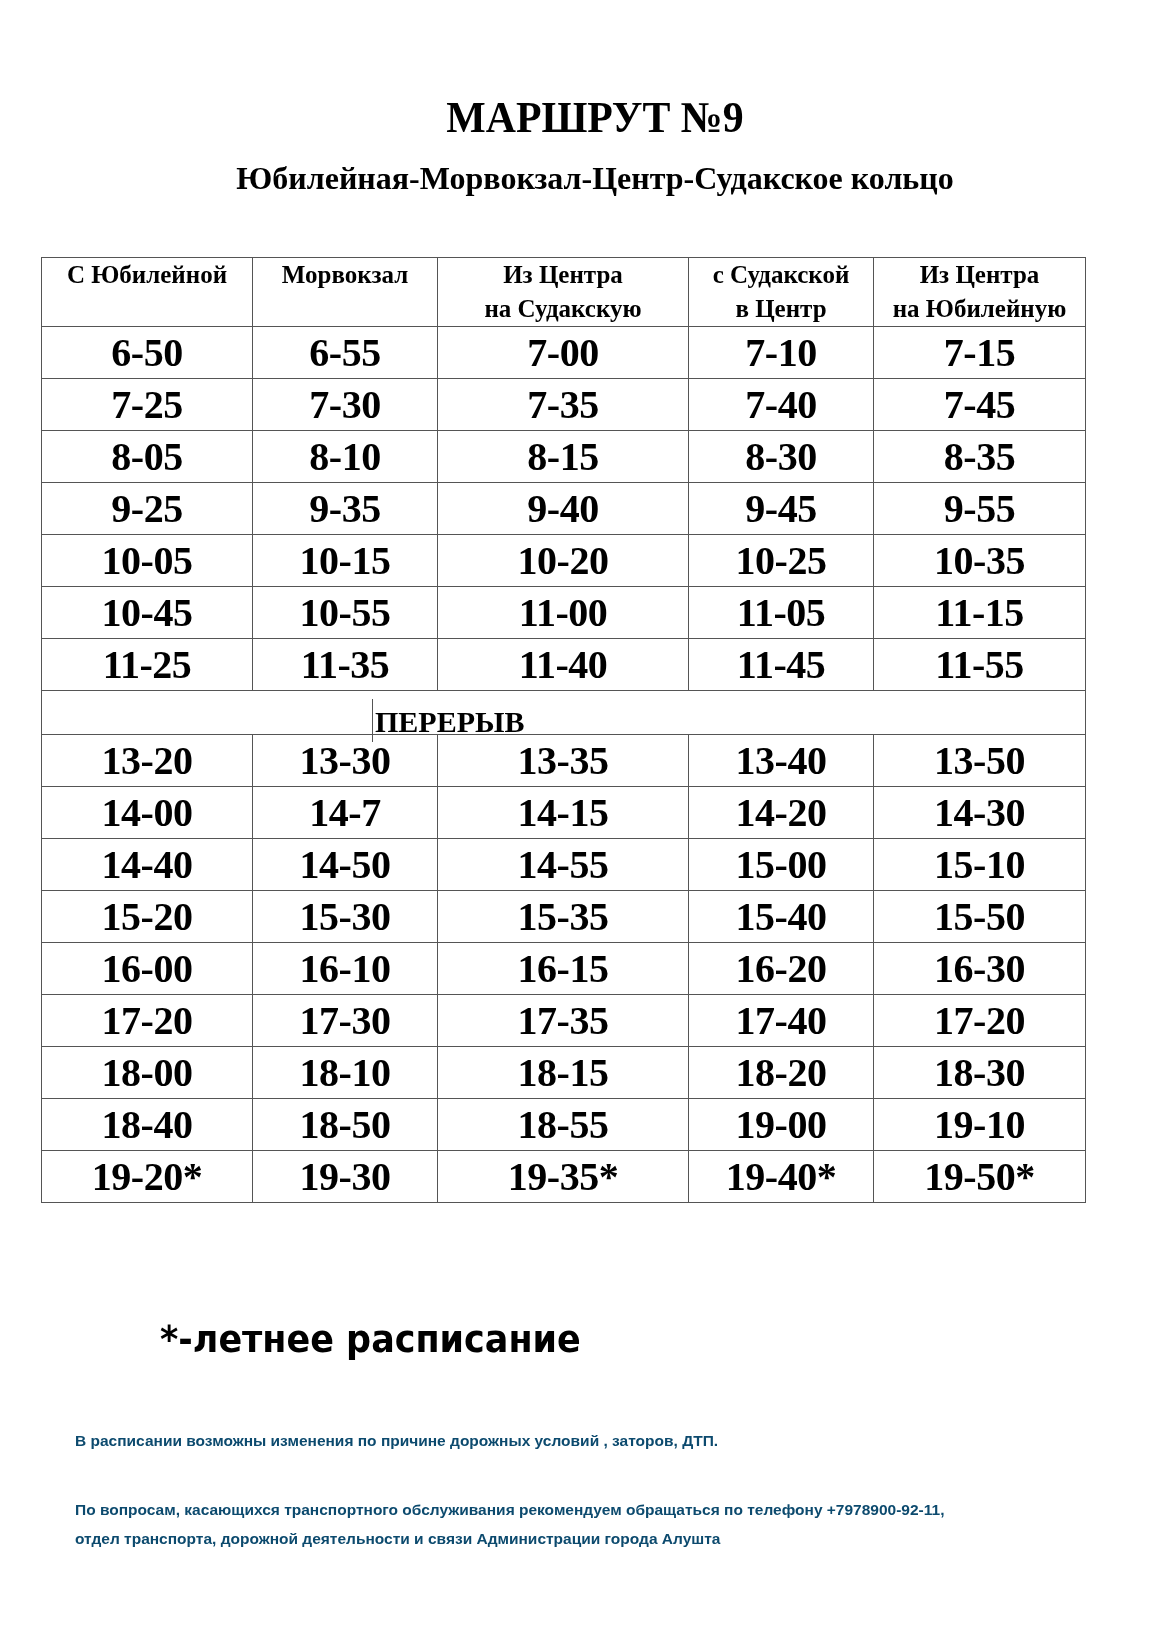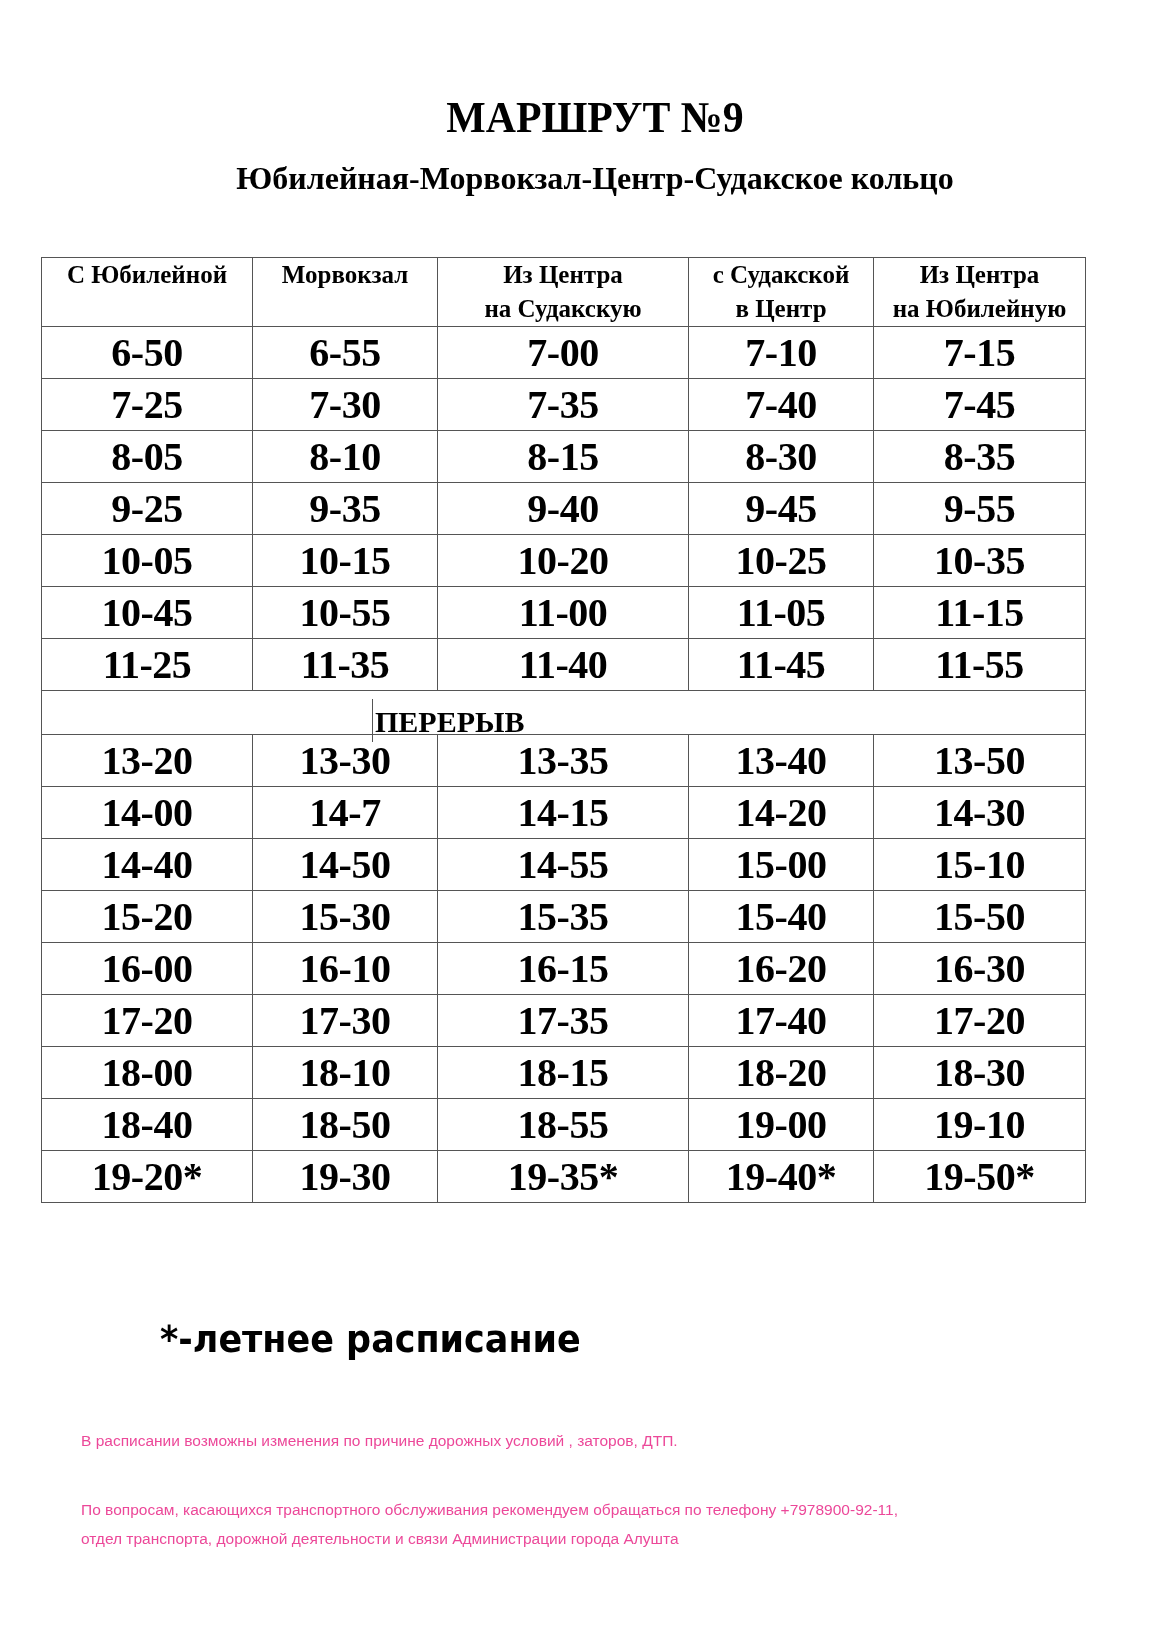--- a/index.html
+++ b/index.html
@@ -35,22 +35,22 @@
       position: absolute; left: 330px; top: 8px; height: 43px; line-height: 46px;
       border-left: 1.5px solid #555; padding-left: 2px;
       font-size: 30px; font-weight: bold;
     }
     .note-summer {
       position: absolute; left: 160px; top: 1317px;
       font-family: "DejaVu Sans", sans-serif; font-weight: bold; font-size: 38px;
       transform: scaleX(0.92); transform-origin: left;
     }
     .info {
-      position: absolute; left: 81px; font-family: "Liberation Sans", sans-serif;
-      font-weight: normal; font-size: 15.5px; color: #ec4899; white-space: nowrap;
+      position: absolute; left: 75px; font-family: "Liberation Sans", sans-serif;
+      font-weight: bold; font-size: 15.5px; color: #0c4a6e; white-space: nowrap;
     }
     .info1 { top: 1432px; }
     .info2 { top: 1501px; }
     .info3 { top: 1530px; }
   </style>
 </head>
 <body>
 
 <div class="title">МАРШРУТ №9</div>
 <div class="subtitle">Юбилейная-Морвокзал-Центр-Судакское кольцо</div>

